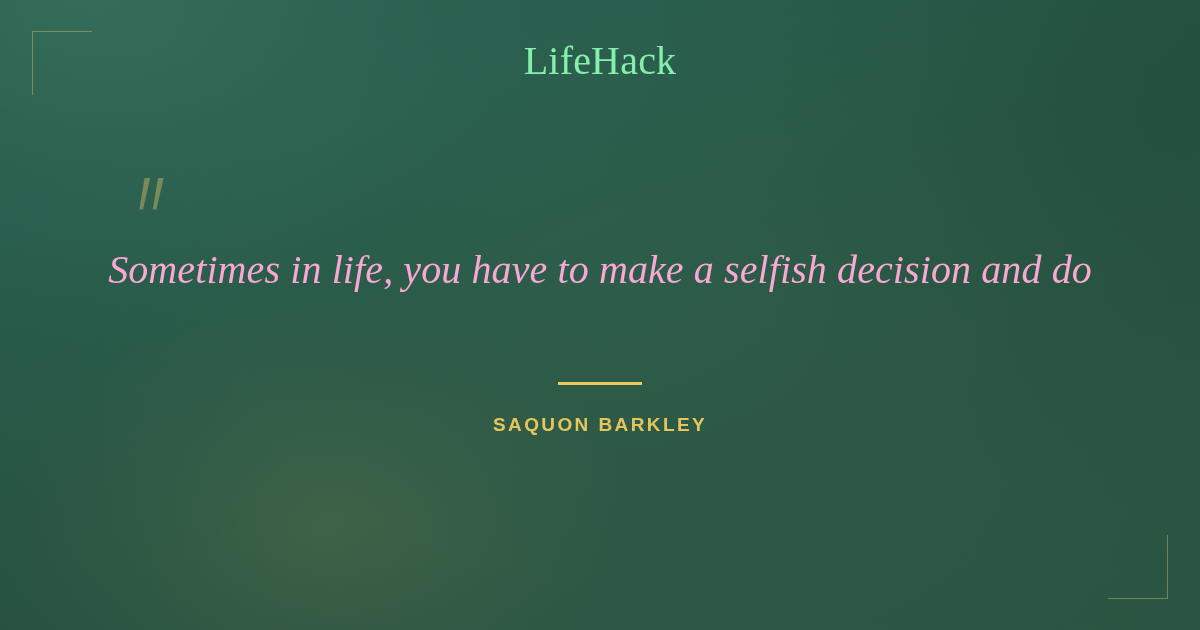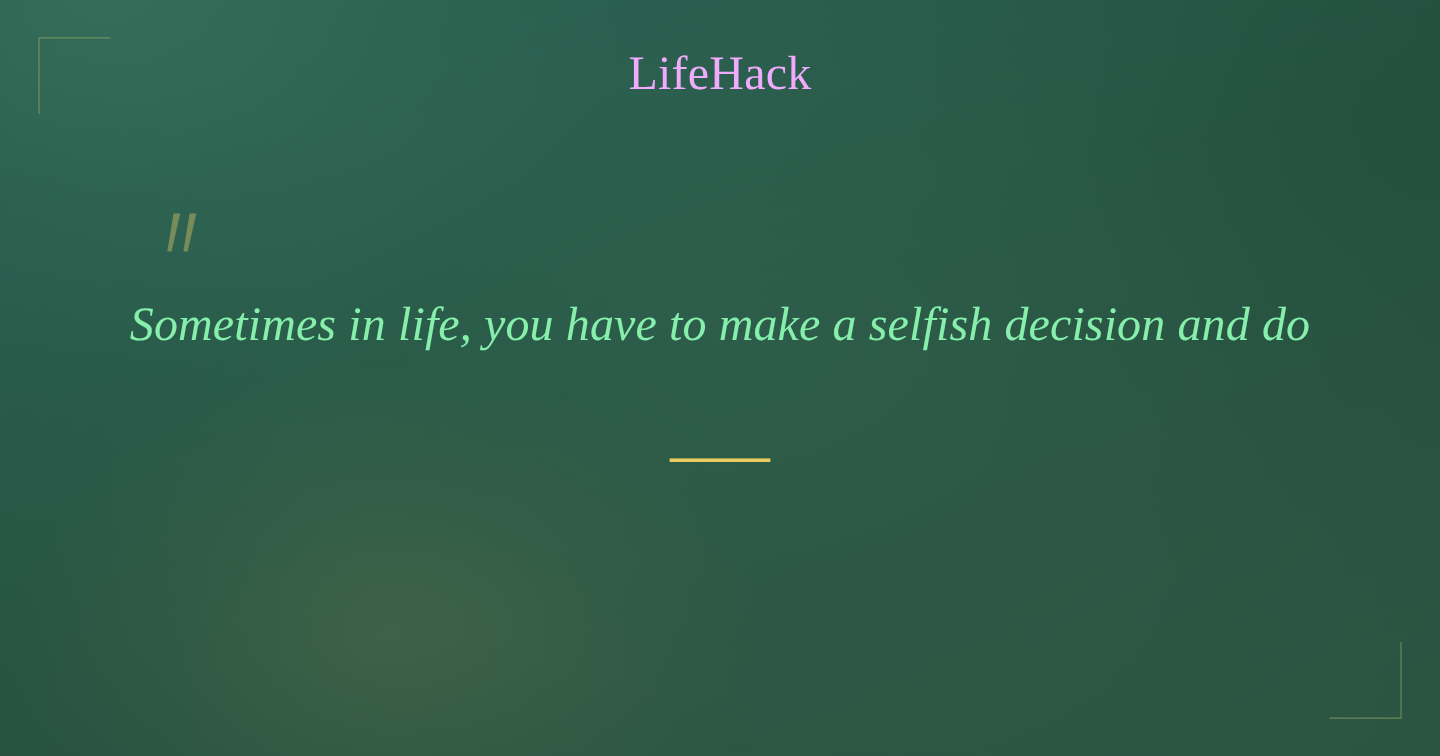--- a/index.html
+++ b/index.html
@@ -112,21 +112,21 @@
   .logo {
     position: absolute;
     top: 38px;
     left: 0;
     width: 100%;
     text-align: center;
     font-family: "Liberation Serif", "DejaVu Serif", serif;
     font-size: 40px;
     line-height: 46px;
     font-weight: 400;
-    color: #f0abfc;
+    color: #86efac;
     letter-spacing: 0.2px;
   }
 
   
   .quote-mark {
     position: absolute;
     left: 132px;
     top: 176px;
     width: 42px;
     height: 40px;
@@ -139,21 +139,21 @@
     top: 243px;
     width: 1040px;
     text-align: center;
   }
   .quote-text {
     font-family: "Liberation Serif", "DejaVu Serif", serif;
     font-style: italic;
     font-weight: 400;
     font-size: 40px;
     line-height: 53px;
-    color: #86efac;
+    color: #f9a8d4;
     letter-spacing: 0.1px;
   }
 
   
   .divider {
     position: absolute;
     left: 558px;
     top: 382px;
     width: 84px;
     height: 3px;
@@ -199,14 +199,15 @@
       <path d="M26.0 2.0 L31.6 2.0 L24.4 33.5 L20.8 33.5 Z" fill="#7f8f5c" opacity="0.92"></path>
     </svg>
   </div>
 
   <div class="quote-block">
     <div class="quote-text">Sometimes in life, you have to make a selfish decision and do</div>
   </div>
 
   <div class="divider"></div>
 
+  <div class="attribution">SAQUON BARKLEY</div>
 
 </div>
 
 </body></html>

